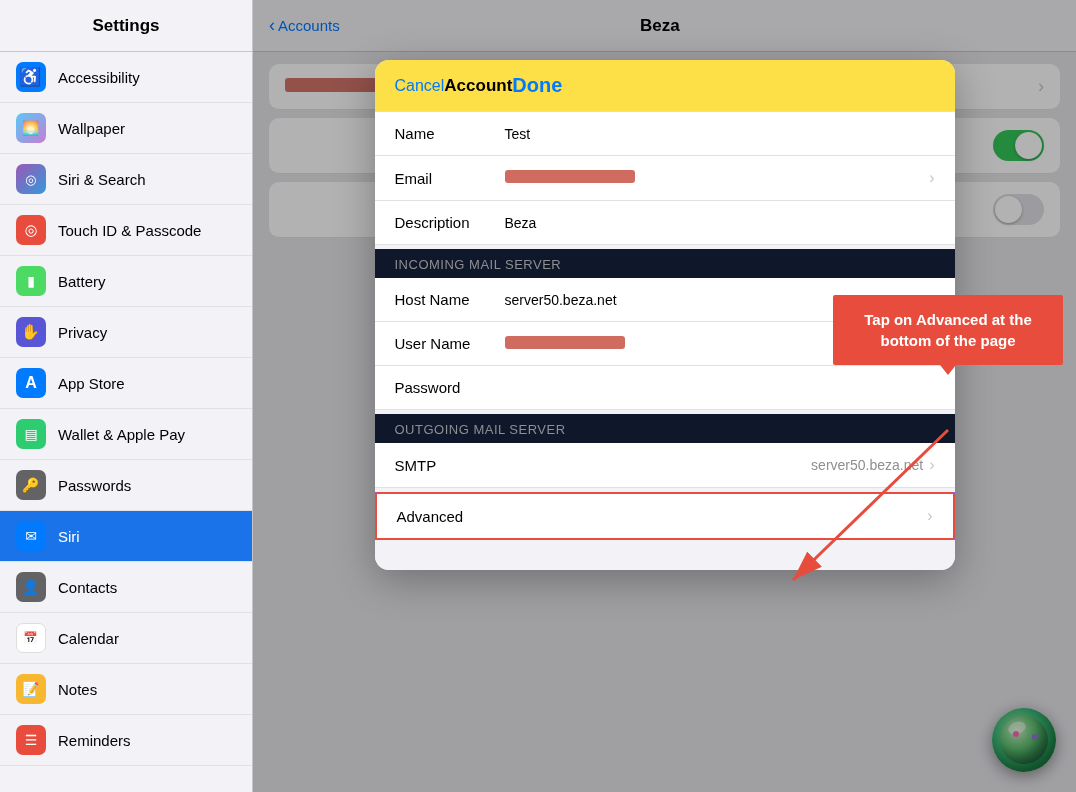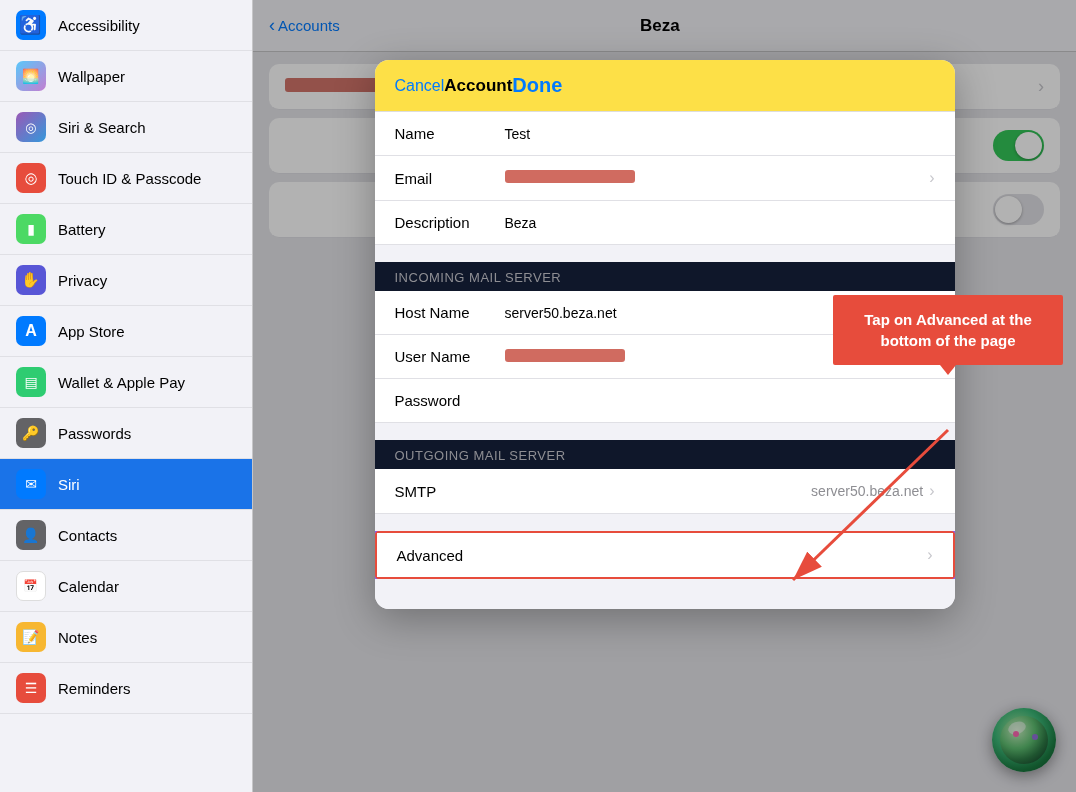--- a/index.html
+++ b/index.html
@@ -185,21 +185,21 @@
     .modal-done {
       color: #007aff;
       font-size: 20px;
       font-weight: 600;
       cursor: pointer;
     }
 
     
     .modal-section {
       background: #4d7c0f;
-      margin-bottom: 17px;
+      margin-bottom: 4px;
     }
     .modal-row {
       display: flex;
       align-items: center;
       padding: 13px 20px;
       border-bottom: 1px solid #e0e0e5;
       background: #fff;
     }
     .modal-row-label {
       font-size: 15px;
@@ -333,20 +333,23 @@
     .siri-eye-right {
       background: #9370db;
       top: 18px;
       right: 10px;
     }
   </style>
 </head>
 <body>
 
 <div class="sidebar">
+  <div class="sidebar-header">
+    <span class="sidebar-header-title">Settings</span>
+  </div>
 
   <div class="sidebar-item">
     <div class="sidebar-item-icon" style="background:#007aff; color:#fff; font-size:18px;">♿</div>
     <span class="sidebar-item-label">Accessibility</span>
   </div>
   <div class="sidebar-item">
     <div class="sidebar-item-icon" style="background:linear-gradient(135deg,#5ac8fa,#c47ed1); font-size:14px;">🌅</div>
     <span class="sidebar-item-label">Wallpaper</span>
   </div>
   <div class="sidebar-item">

